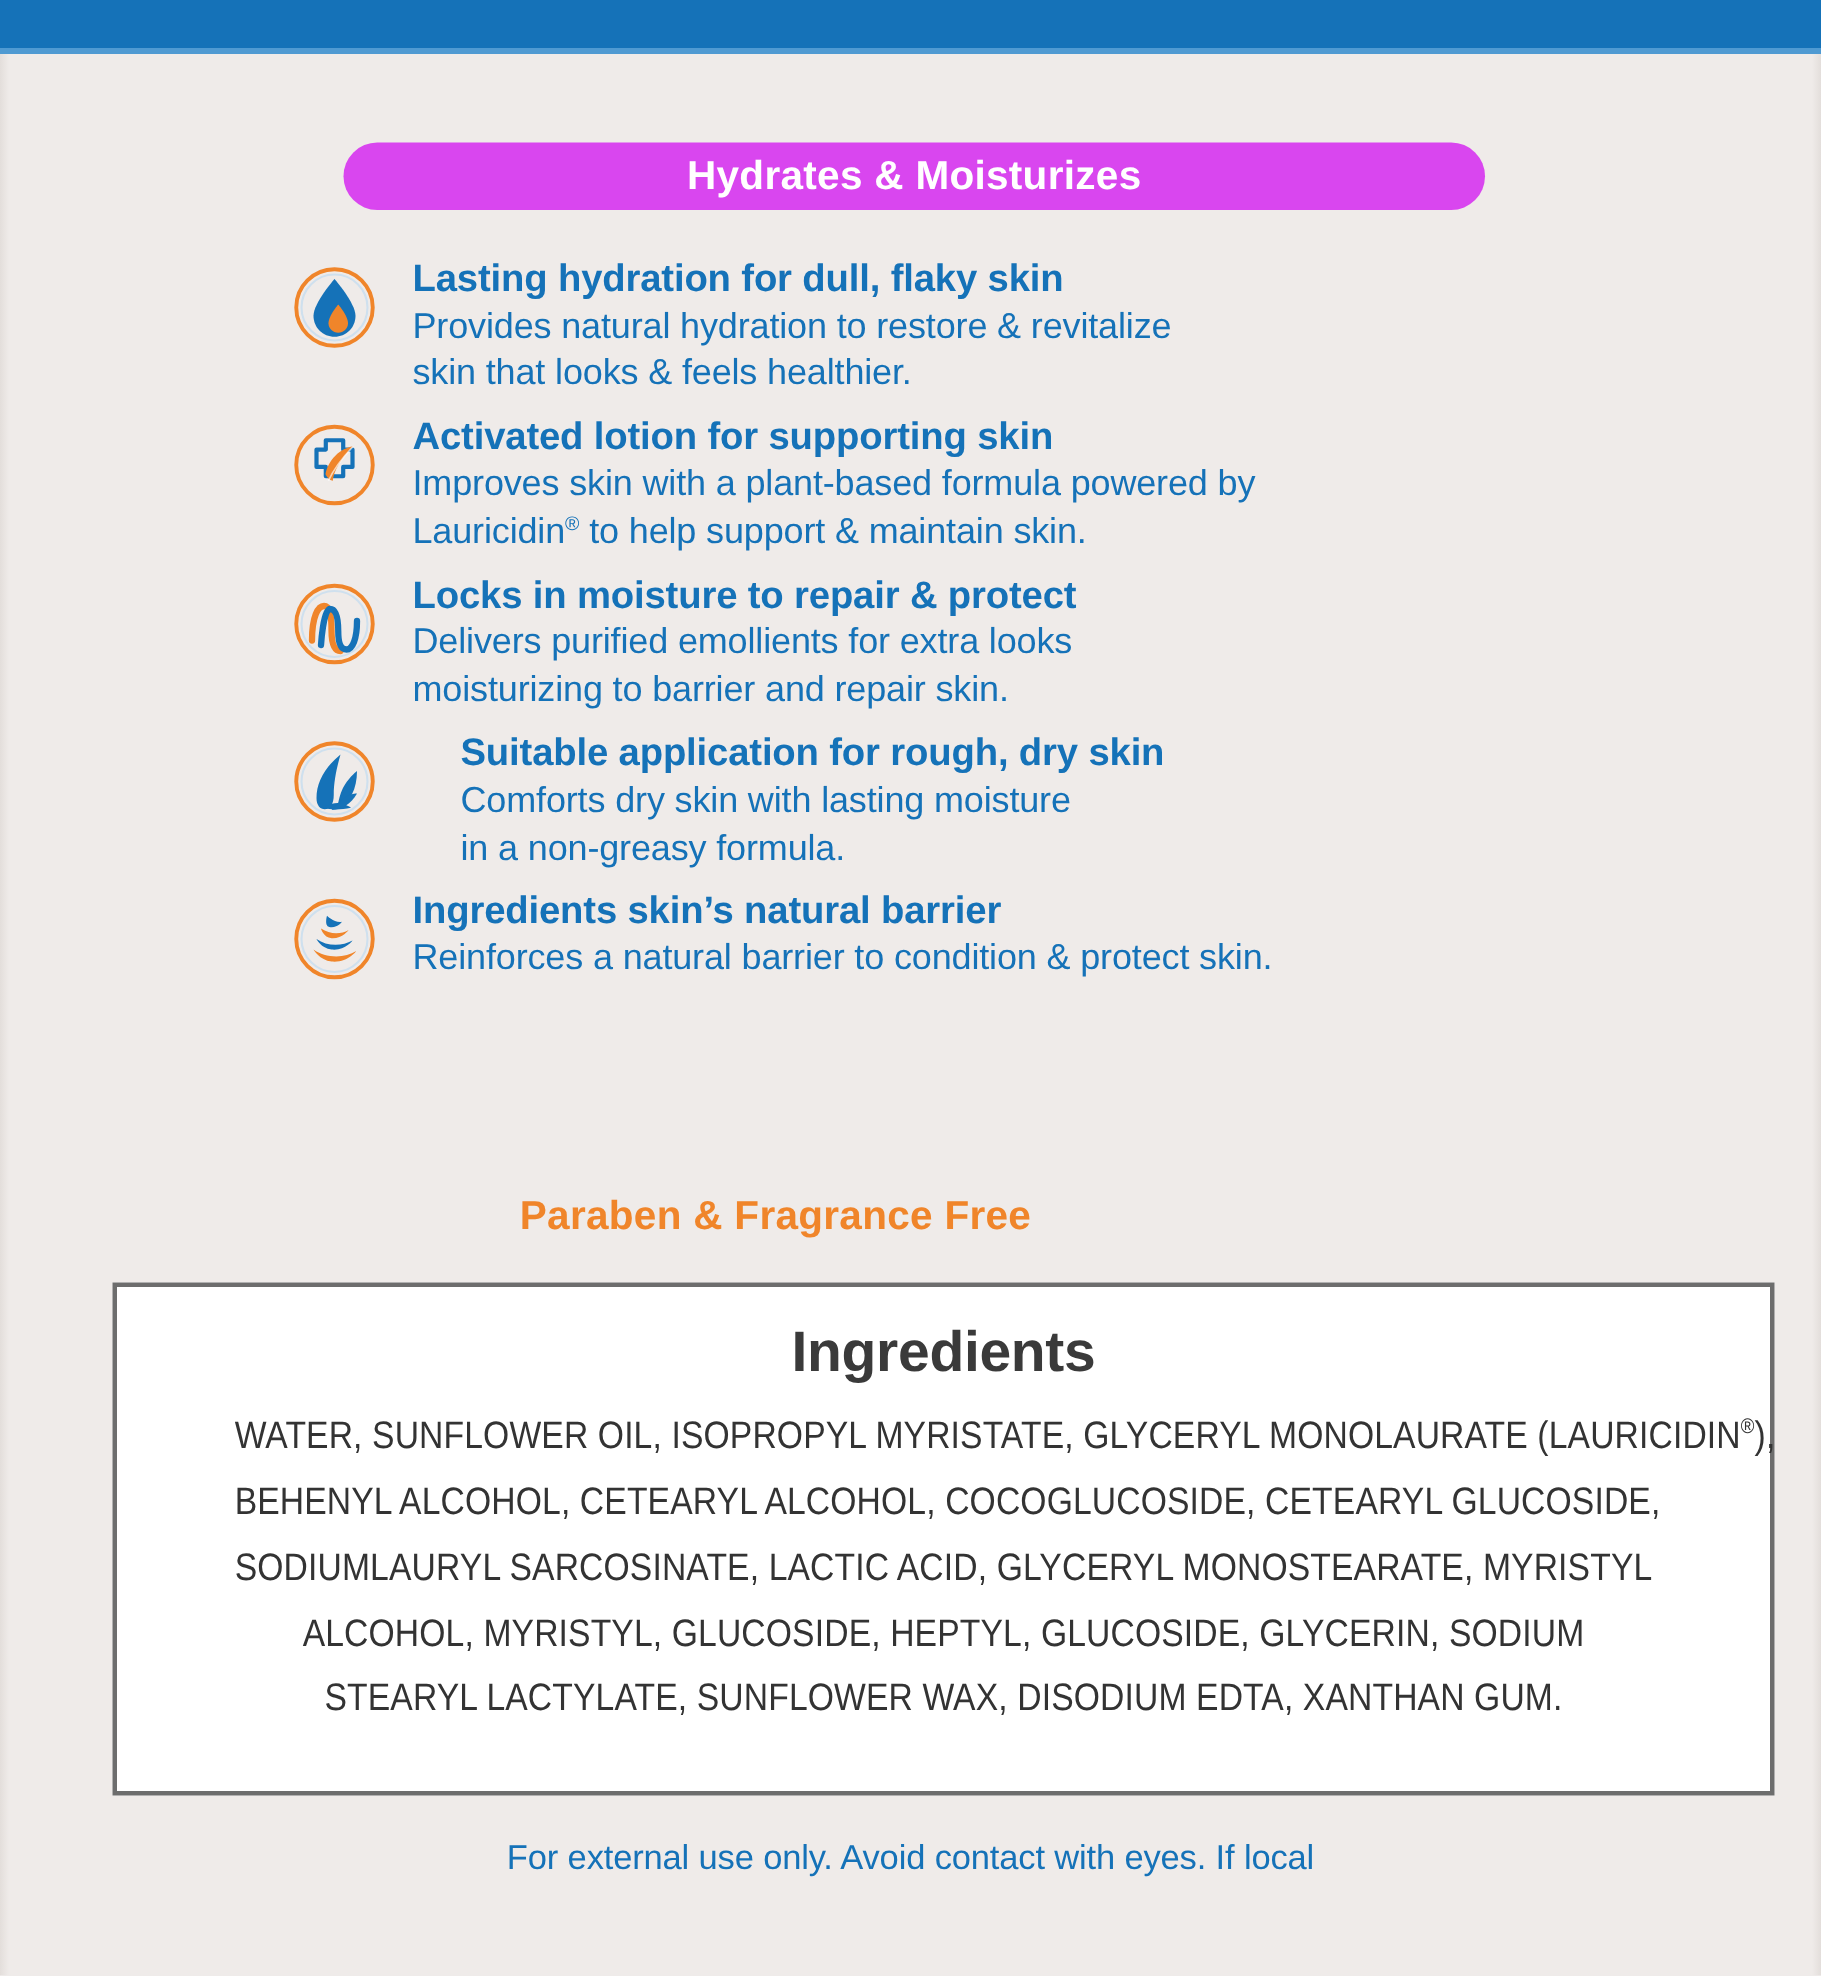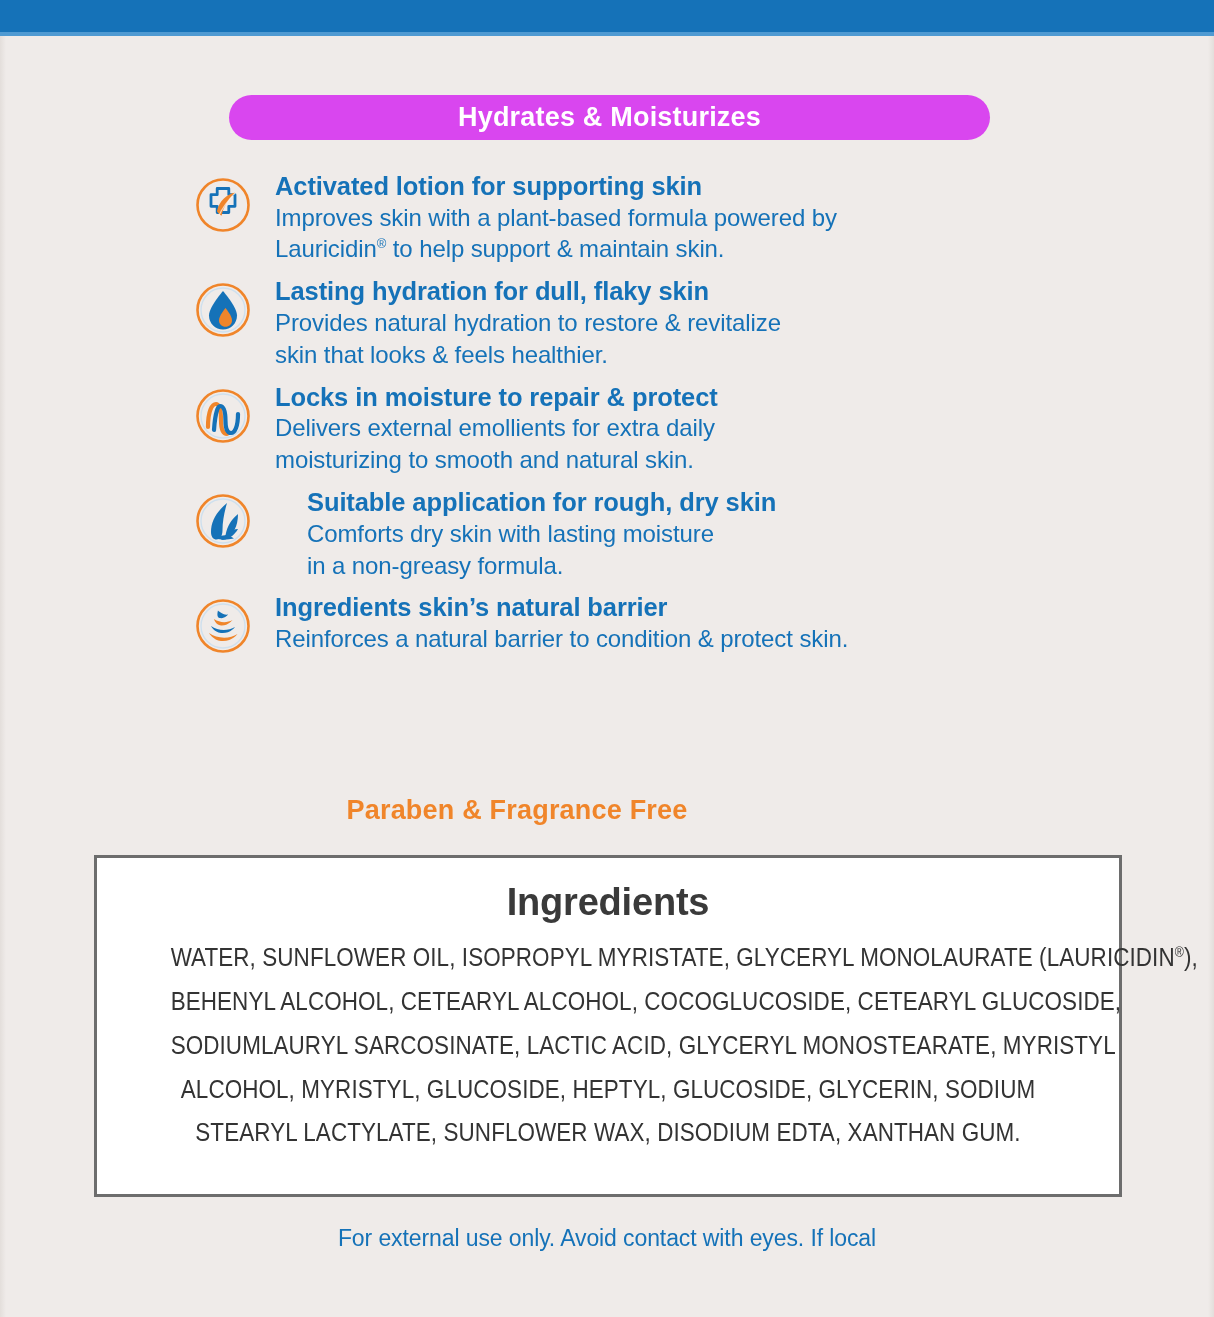--- a/index.html
+++ b/index.html
@@ -128,23 +128,23 @@
     text-align: center;
     color: #f0852a;
     font-size: 27px;
     font-weight: bold;
     letter-spacing: .2px;
   }
 
   
   .ing-box {
     position: absolute;
-    left: 94px;
+    left: 75px;
     top: 855px;
-    width: 1028px;
+    width: 1108px;
     height: 342px;
     background: #ffffff;
     border: 3px solid #6d6d6d;
   }
 
   .ing-title {
     text-align: center;
     color: #3a3a3a;
     font-size: 38px;
     font-weight: bold;
@@ -198,70 +198,70 @@
   <div class="top-strip-shade"></div>
   <div class="left-edge"></div>
   <div class="right-edge"></div>
 
   <div class="banner">
     <span>Hydrates &amp; Moisturizes</span>
   </div>
 
   <div class="features">
 
+    <div class="feature f2">
+      <div class="icon-wrap">
+        <svg width="58" height="58" viewBox="0 0 58 58">
+          <circle cx="29" cy="29" r="25.5" fill="none" stroke="#f0852a" stroke-width="2.6"></circle>
+          <circle cx="29" cy="29" r="22" fill="none" stroke="#cfe0ee" stroke-width="1.4"></circle>
+          <path d="M29 10 C29 10 15 26 15 34.5 C15 42.5 21.3 48.5 29 48.5 C36.7 48.5 43 42.5 43 34.5 C43 26 29 10 29 10 Z" fill="#1572b8"></path>
+          <path d="M31.5 27 C31.5 27 25 34.5 25 39.5 C25 43 27.9 45.8 31.5 45.8 C35 45.8 38 43 38 39.5 C38 34.5 31.5 27 31.5 27 Z" fill="#f0852a"></path>
+        </svg>
+      </div>
+      <div class="body">
+        <div class="feature-title">Lasting hydration for dull, flaky skin</div>
+        <div class="feature-desc">
+          <span>Provides natural hydration to restore &amp; revitalize</span><br>
+          <span>skin that looks &amp; feels healthier.</span>
+        </div>
+      </div>
+    </div>
+
     <div class="feature f1">
       <div class="icon-wrap">
         <svg width="58" height="58" viewBox="0 0 58 58">
           <circle cx="29" cy="29" r="25.5" fill="none" stroke="#f0852a" stroke-width="2.6"></circle>
           <path d="M23.2 12.5 h11.6 v6.2 h6.2 v11.6 h-6.2 v6.2 h-11.6 v-6.2 h-6.2 v-11.6 h6.2 z" fill="none" stroke="#1572b8" stroke-width="2.8" stroke-linejoin="round"></path>
           <path d="M41.5 16.5 c-9 1.5 -16.5 9 -18.5 18.5 c0 0 1.5 4 5 4.5 c0 0 -0.5 -9 13.5 -23 z" fill="#f0852a"></path>
           <path d="M41.5 16.5 c-8 8.5 -13.5 16 -16.5 23" fill="none" stroke="#ffffff" stroke-width="1.1" opacity="0.65"></path>
         </svg>
       </div>
       <div class="body">
         <div class="feature-title">Activated lotion for supporting skin</div>
         <div class="feature-desc">
           <span>Improves skin with a plant-based formula powered by</span><br>
           <span>Lauricidin</span><sup>®</sup><span> to help support &amp; maintain skin.</span>
         </div>
       </div>
     </div>
 
-    <div class="feature f2">
-      <div class="icon-wrap">
-        <svg width="58" height="58" viewBox="0 0 58 58">
-          <circle cx="29" cy="29" r="25.5" fill="none" stroke="#f0852a" stroke-width="2.6"></circle>
-          <circle cx="29" cy="29" r="22" fill="none" stroke="#cfe0ee" stroke-width="1.4"></circle>
-          <path d="M29 10 C29 10 15 26 15 34.5 C15 42.5 21.3 48.5 29 48.5 C36.7 48.5 43 42.5 43 34.5 C43 26 29 10 29 10 Z" fill="#1572b8"></path>
-          <path d="M31.5 27 C31.5 27 25 34.5 25 39.5 C25 43 27.9 45.8 31.5 45.8 C35 45.8 38 43 38 39.5 C38 34.5 31.5 27 31.5 27 Z" fill="#f0852a"></path>
-        </svg>
-      </div>
-      <div class="body">
-        <div class="feature-title">Lasting hydration for dull, flaky skin</div>
-        <div class="feature-desc">
-          <span>Provides natural hydration to restore &amp; revitalize</span><br>
-          <span>skin that looks &amp; feels healthier.</span>
-        </div>
-      </div>
-    </div>
-
     <div class="feature f3">
       <div class="icon-wrap">
         <svg width="58" height="58" viewBox="0 0 58 58">
           <circle cx="29" cy="29" r="25.5" fill="none" stroke="#f0852a" stroke-width="2.6"></circle>
           <circle cx="29" cy="29" r="22" fill="none" stroke="#cfe0ee" stroke-width="1.4"></circle>
           <path d="M14 40 C14 24 18 17 22 17 C26 17 27 24 27 33 C27 42 29 47 33 47" fill="none" stroke="#f0852a" stroke-width="4.2" stroke-linecap="round"></path>
           <path d="M20 43 C20 43 21.5 19 26 19 C30.5 19 31.5 26 31.5 34 C31.5 42 33 46 37 46 C41 46 44 39 44 27" fill="none" stroke="#1572b8" stroke-width="4.2" stroke-linecap="round"></path>
         </svg>
       </div>
       <div class="body">
         <div class="feature-title">Locks in moisture to repair &amp; protect</div>
         <div class="feature-desc">
-          <span>Delivers external emollients for extra daily</span><br>
-          <span>moisturizing to smooth and natural skin.</span>
+          <span>Delivers purified emollients for extra looks</span><br>
+          <span>moisturizing to barrier and repair skin.</span>
         </div>
       </div>
     </div>
 
     <div class="feature f4">
       <div class="icon-wrap">
         <svg width="58" height="58" viewBox="0 0 58 58">
           <circle cx="29" cy="29" r="25.5" fill="none" stroke="#f0852a" stroke-width="2.6"></circle>
           <circle cx="29" cy="29" r="22" fill="none" stroke="#cfe0ee" stroke-width="1.4"></circle>
           <path d="M33 11 C22 20 17 30 17 40 C17 45 19.5 47.5 22.5 47.5 C26 47.5 28.5 44 28.5 38 C28.5 28 31 18 33 11 Z" fill="#1572b8"></path>

